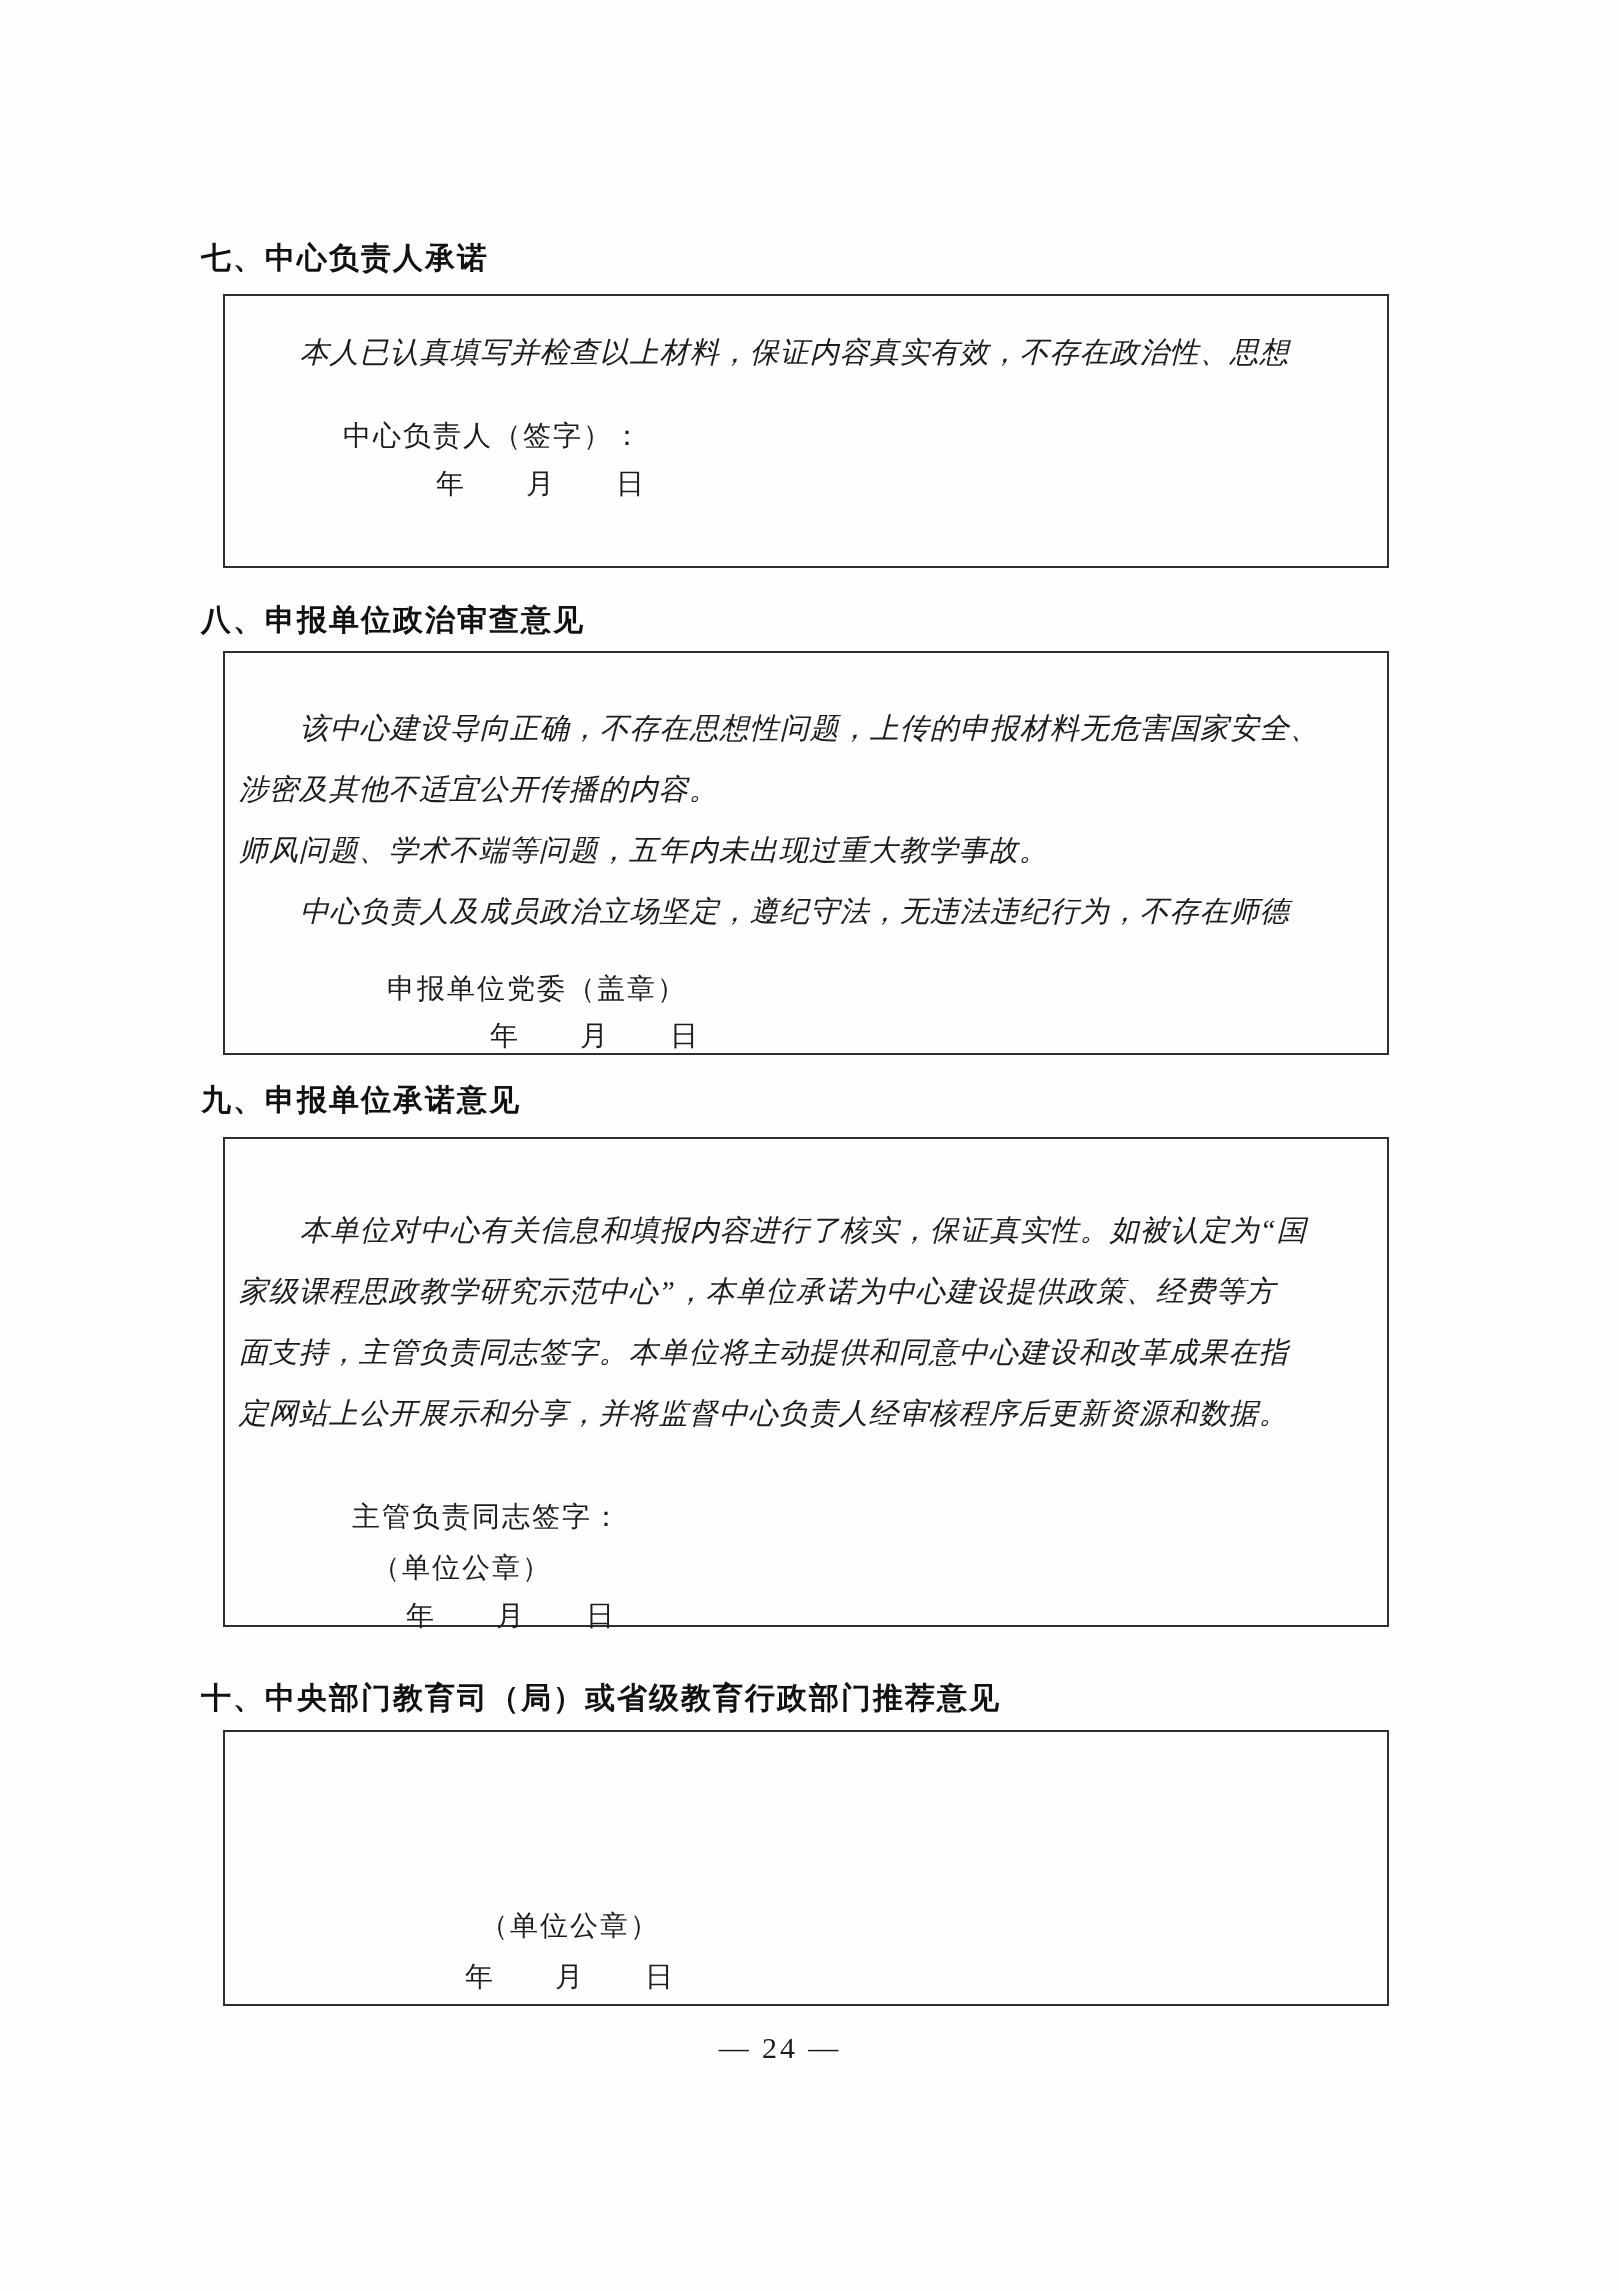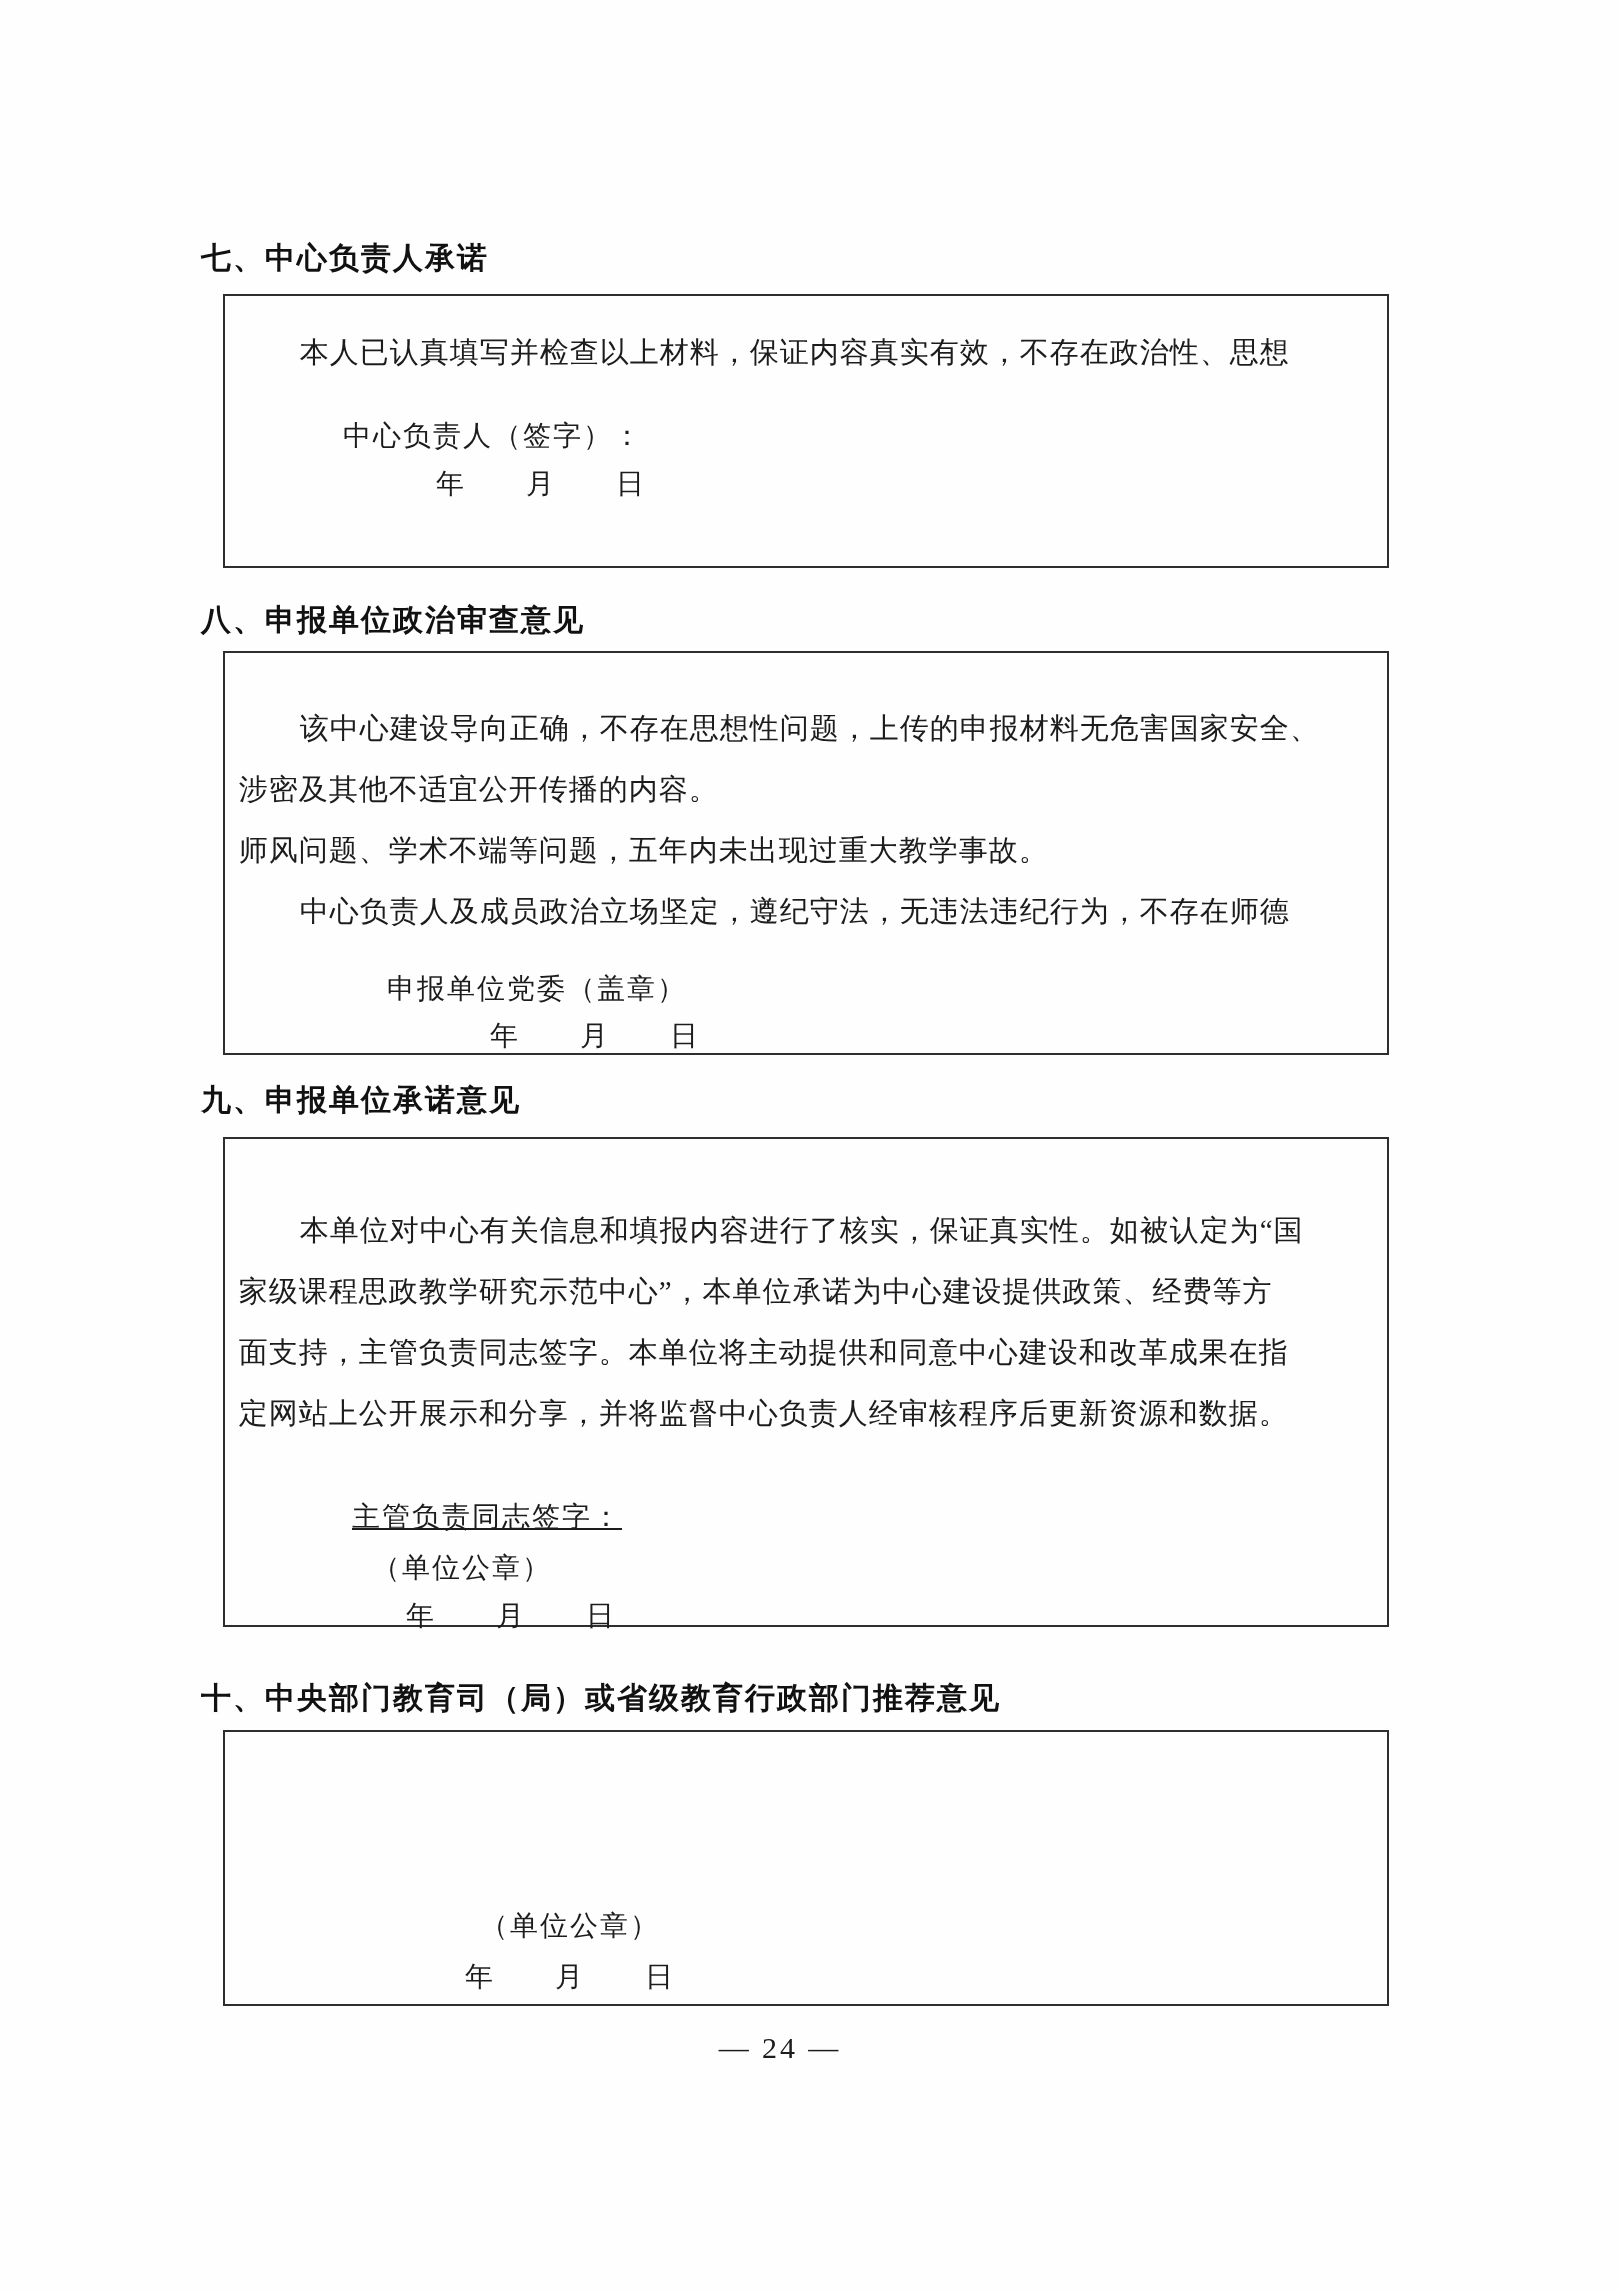--- a/index.html
+++ b/index.html
@@ -41,20 +41,21 @@
     padding-left: 13.7px;
     padding-right: 15.7px;
   }
 
   .line {
     font-size: 29px;
     line-height: 61px;
     letter-spacing: 1px;
     white-space: nowrap;
     color: #1c1c1c;
+    font-style: italic;
   }
 
   .indent { text-indent: 61px; }
 
   .sign-line, .seal-line, .date-line {
     font-size: 28px;
     line-height: 35px;
     letter-spacing: 2px;
     white-space: nowrap;
     color: #1c1c1c;
@@ -70,21 +71,21 @@
   #s8-heading  { top: 600px; }
   #s9-heading  { top: 1080px; }
   #s10-heading { top: 1678px; }
 
   #box1 .sign-line { margin-top: 35px; padding-left: 118px; }
   #box1 .date-line { margin-top: 13.7px; padding-left: 211px; }
 
   #box2 .sign-line { margin-top: 29px; padding-left: 162px; }
   #box2 .date-line { margin-top: 11.8px; padding-left: 265px; }
 
-  #box3 .sign-line { margin-top: 55px; padding-left: 127px; text-decoration: underline; }
+  #box3 .sign-line { margin-top: 55px; padding-left: 127px; }
   #box3 .seal-line { margin-top: 15.7px; padding-left: 147px; }
   #box3 .date-line { margin-top: 13.7px; padding-left: 181px; }
 
   #box4 .seal-line { padding-left: 255px; }
   #box4 .date-line { margin-top: 15.7px; padding-left: 240px; }
 
   .footer {
     position: absolute;
     top: 2031px;
     left: 0;

